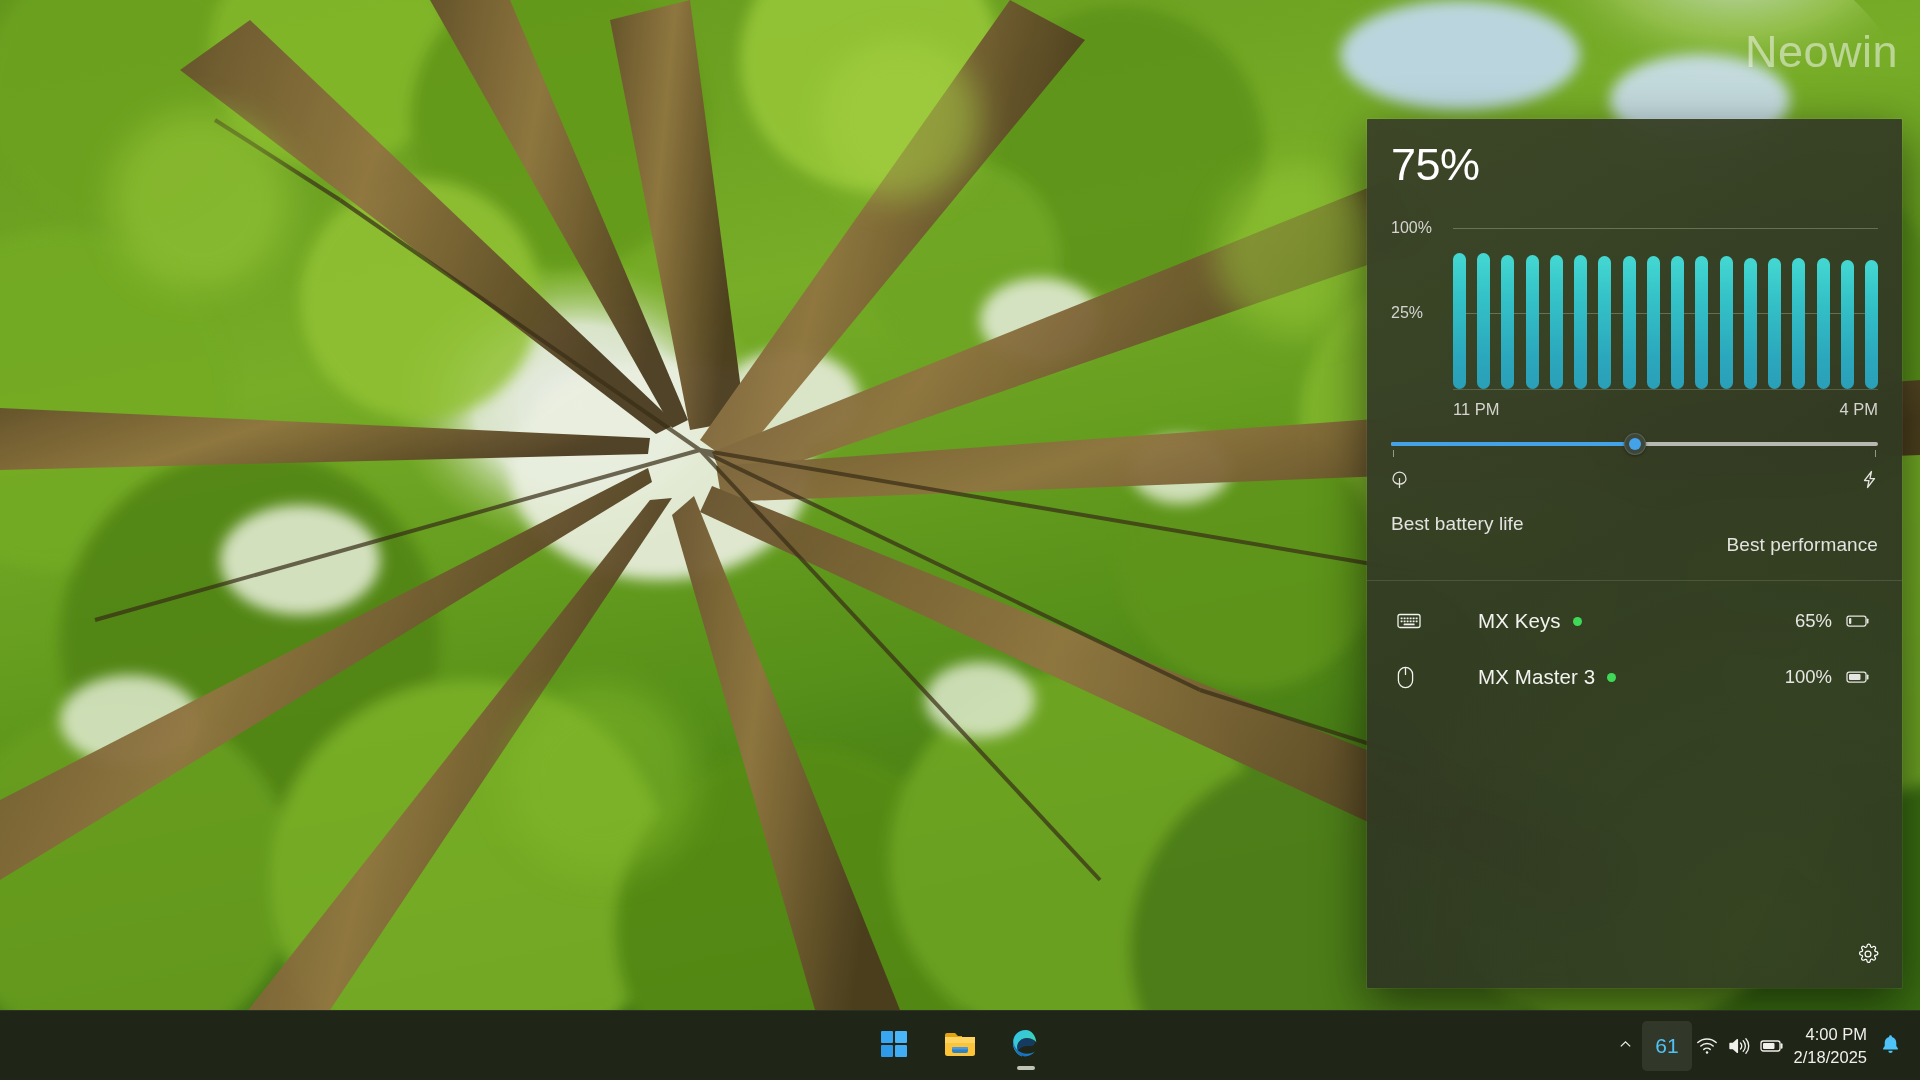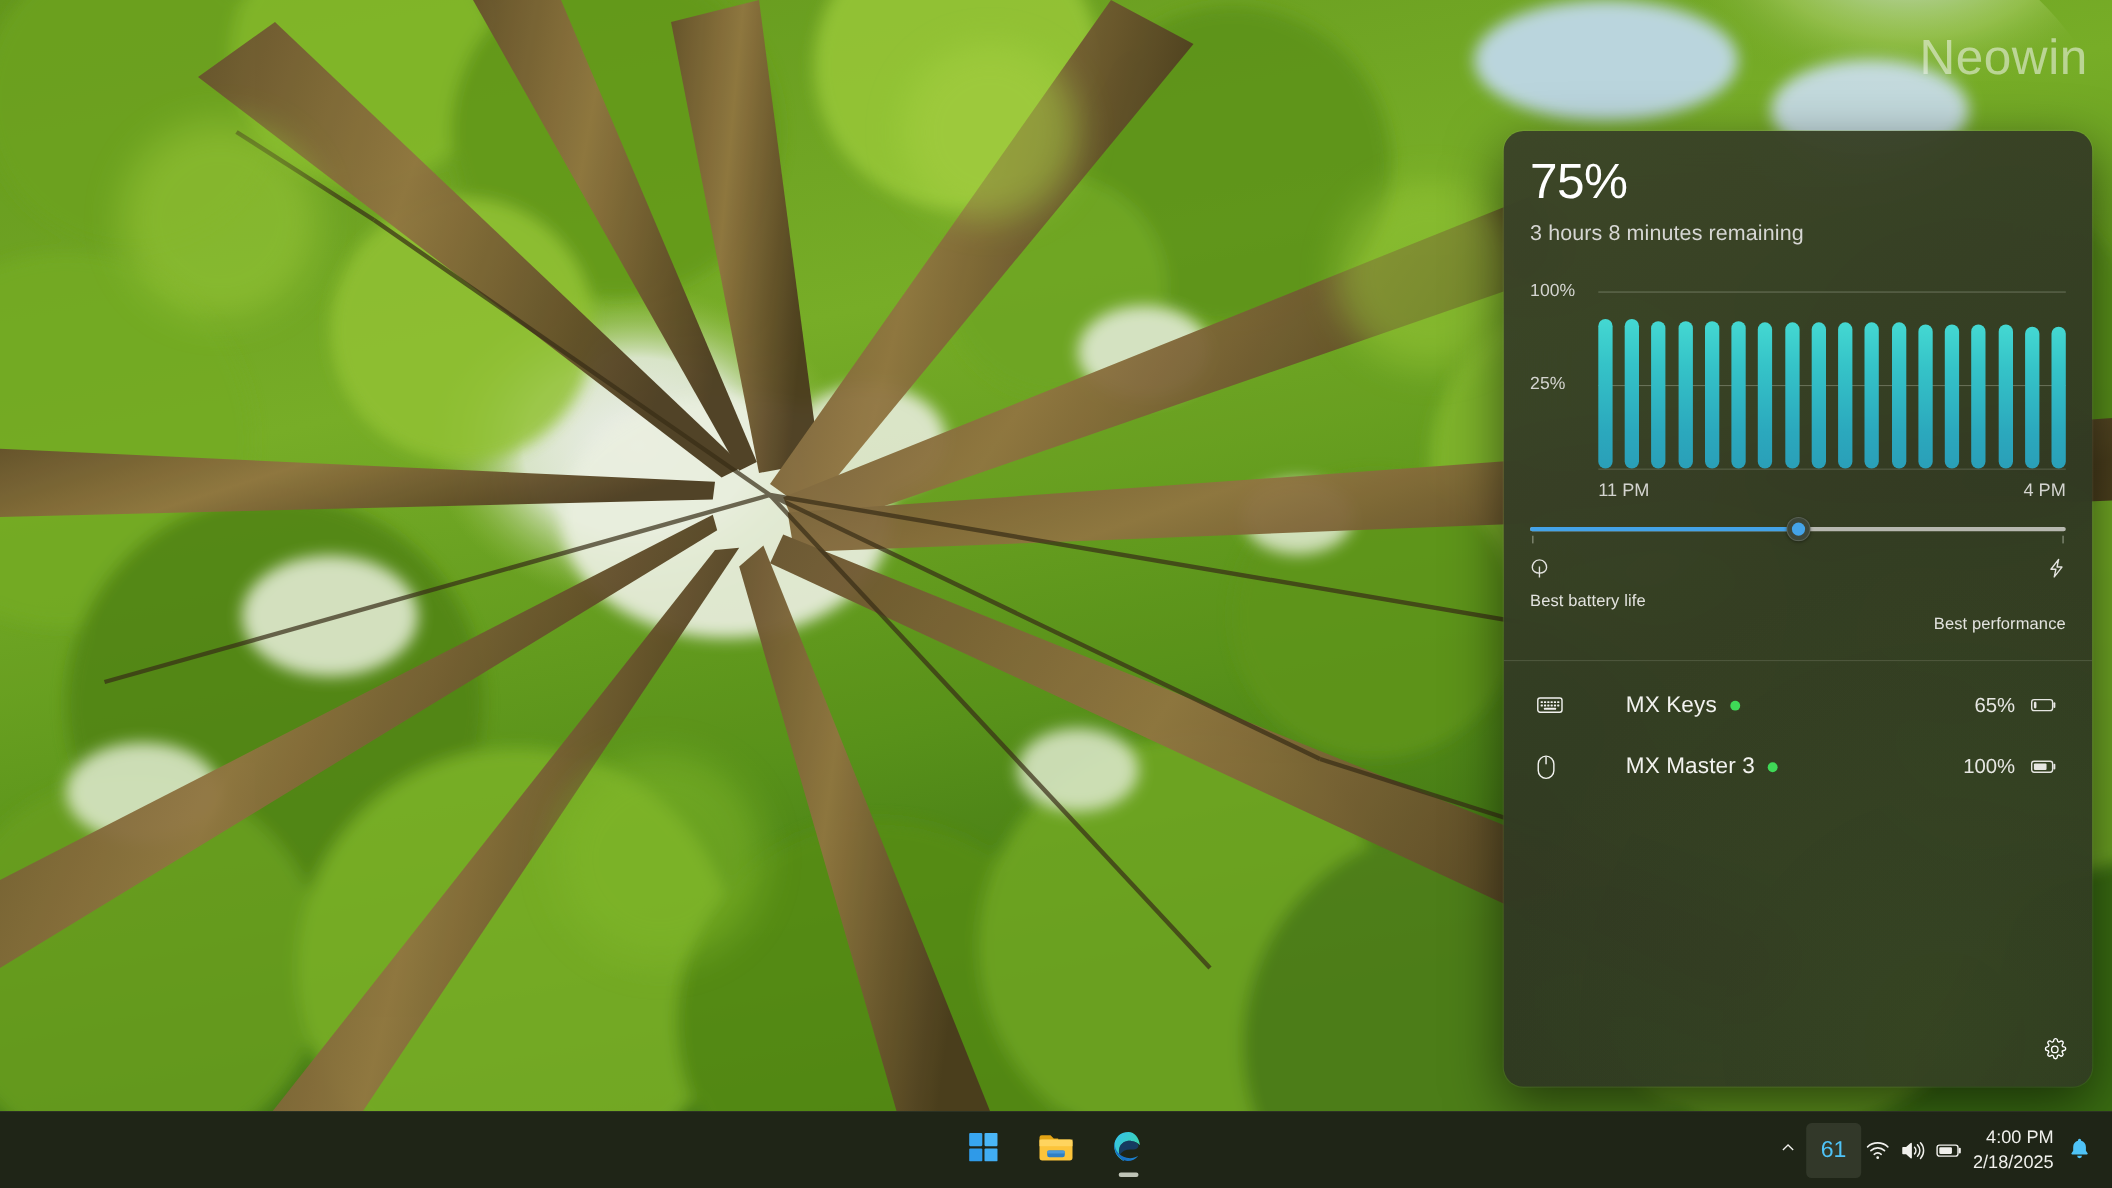--- a/index.html
+++ b/index.html
@@ -27,21 +27,21 @@
   }
   #watermark .wm-text {
     font-size:45px; color:#f2f6ee; letter-spacing:.5px;
     font-family:"Liberation Sans", sans-serif;
   }
 
   
   #flyout {
     position:absolute;
     left:1367px; top:119px; width:535px; height:869px;
-    border-radius:18px;
+    border-radius:1px;
     background:
       linear-gradient(150deg, rgba(58,66,40,.955) 0%, rgba(50,58,35,.955) 45%, rgba(44,54,32,.955) 100%);
     box-shadow:0 0 0 1px rgba(255,255,255,.055), 0 16px 50px rgba(0,0,0,.55);
     backdrop-filter:blur(30px);
     color:#f1f1f1;
     overflow:hidden;
   }
   
   #flyout::before{
     content:""; position:absolute; inset:0; pointer-events:none;
@@ -114,21 +114,21 @@
     position:absolute; width:1px; height:7px; background:rgba(210,215,200,.6);
     top:17px;
   }
 
   .mode-row {
     margin-top:13px; display:flex; justify-content:space-between; align-items:flex-start;
   }
   .mode-col { display:flex; flex-direction:column; }
   .mode-col.right { align-items:flex-end;gap:21px; }
   .mode-icon { height:22px; display:flex; align-items:center; }
-  .mode-label { font-size:15px; color:#e3e3df; margin-top:11px; letter-spacing:.1px; }
+  .mode-label { font-size:19px; color:#e3e3df; margin-top:23px; letter-spacing:.1px; }
 
   
   .divider {
     height:1px; background:rgba(225,228,215,.14);
     margin:24px -24px 0 -24px;
   }
 
   
   .device-list { padding-top:12px; }
   .device-row {
@@ -310,21 +310,20 @@
       <path d="M20 50 C18 36 22 18 34 8" stroke="#6f7a64" stroke-width="3" fill="none" opacity=".5"></path>
     </svg>
     <span class="wm-text">Neowin</span>
   </div>
 </div>
 
 <div id="flyout">
   <div class="panel-inner">
 
     <div class="bat-pct">75%</div>
-    <div class="bat-remaining">3 hours 8 minutes remaining</div>
 
     <div class="chart-wrap">
       <div class="chart-grid">
         <div class="grid-row" style="top:0px;">
           <span class="grid-label">100%</span>
           <span class="grid-line"></span>
         </div>
         <div class="grid-row" style="top:85px;">
           <span class="grid-label">25%</span>
           <span class="grid-line"></span>

